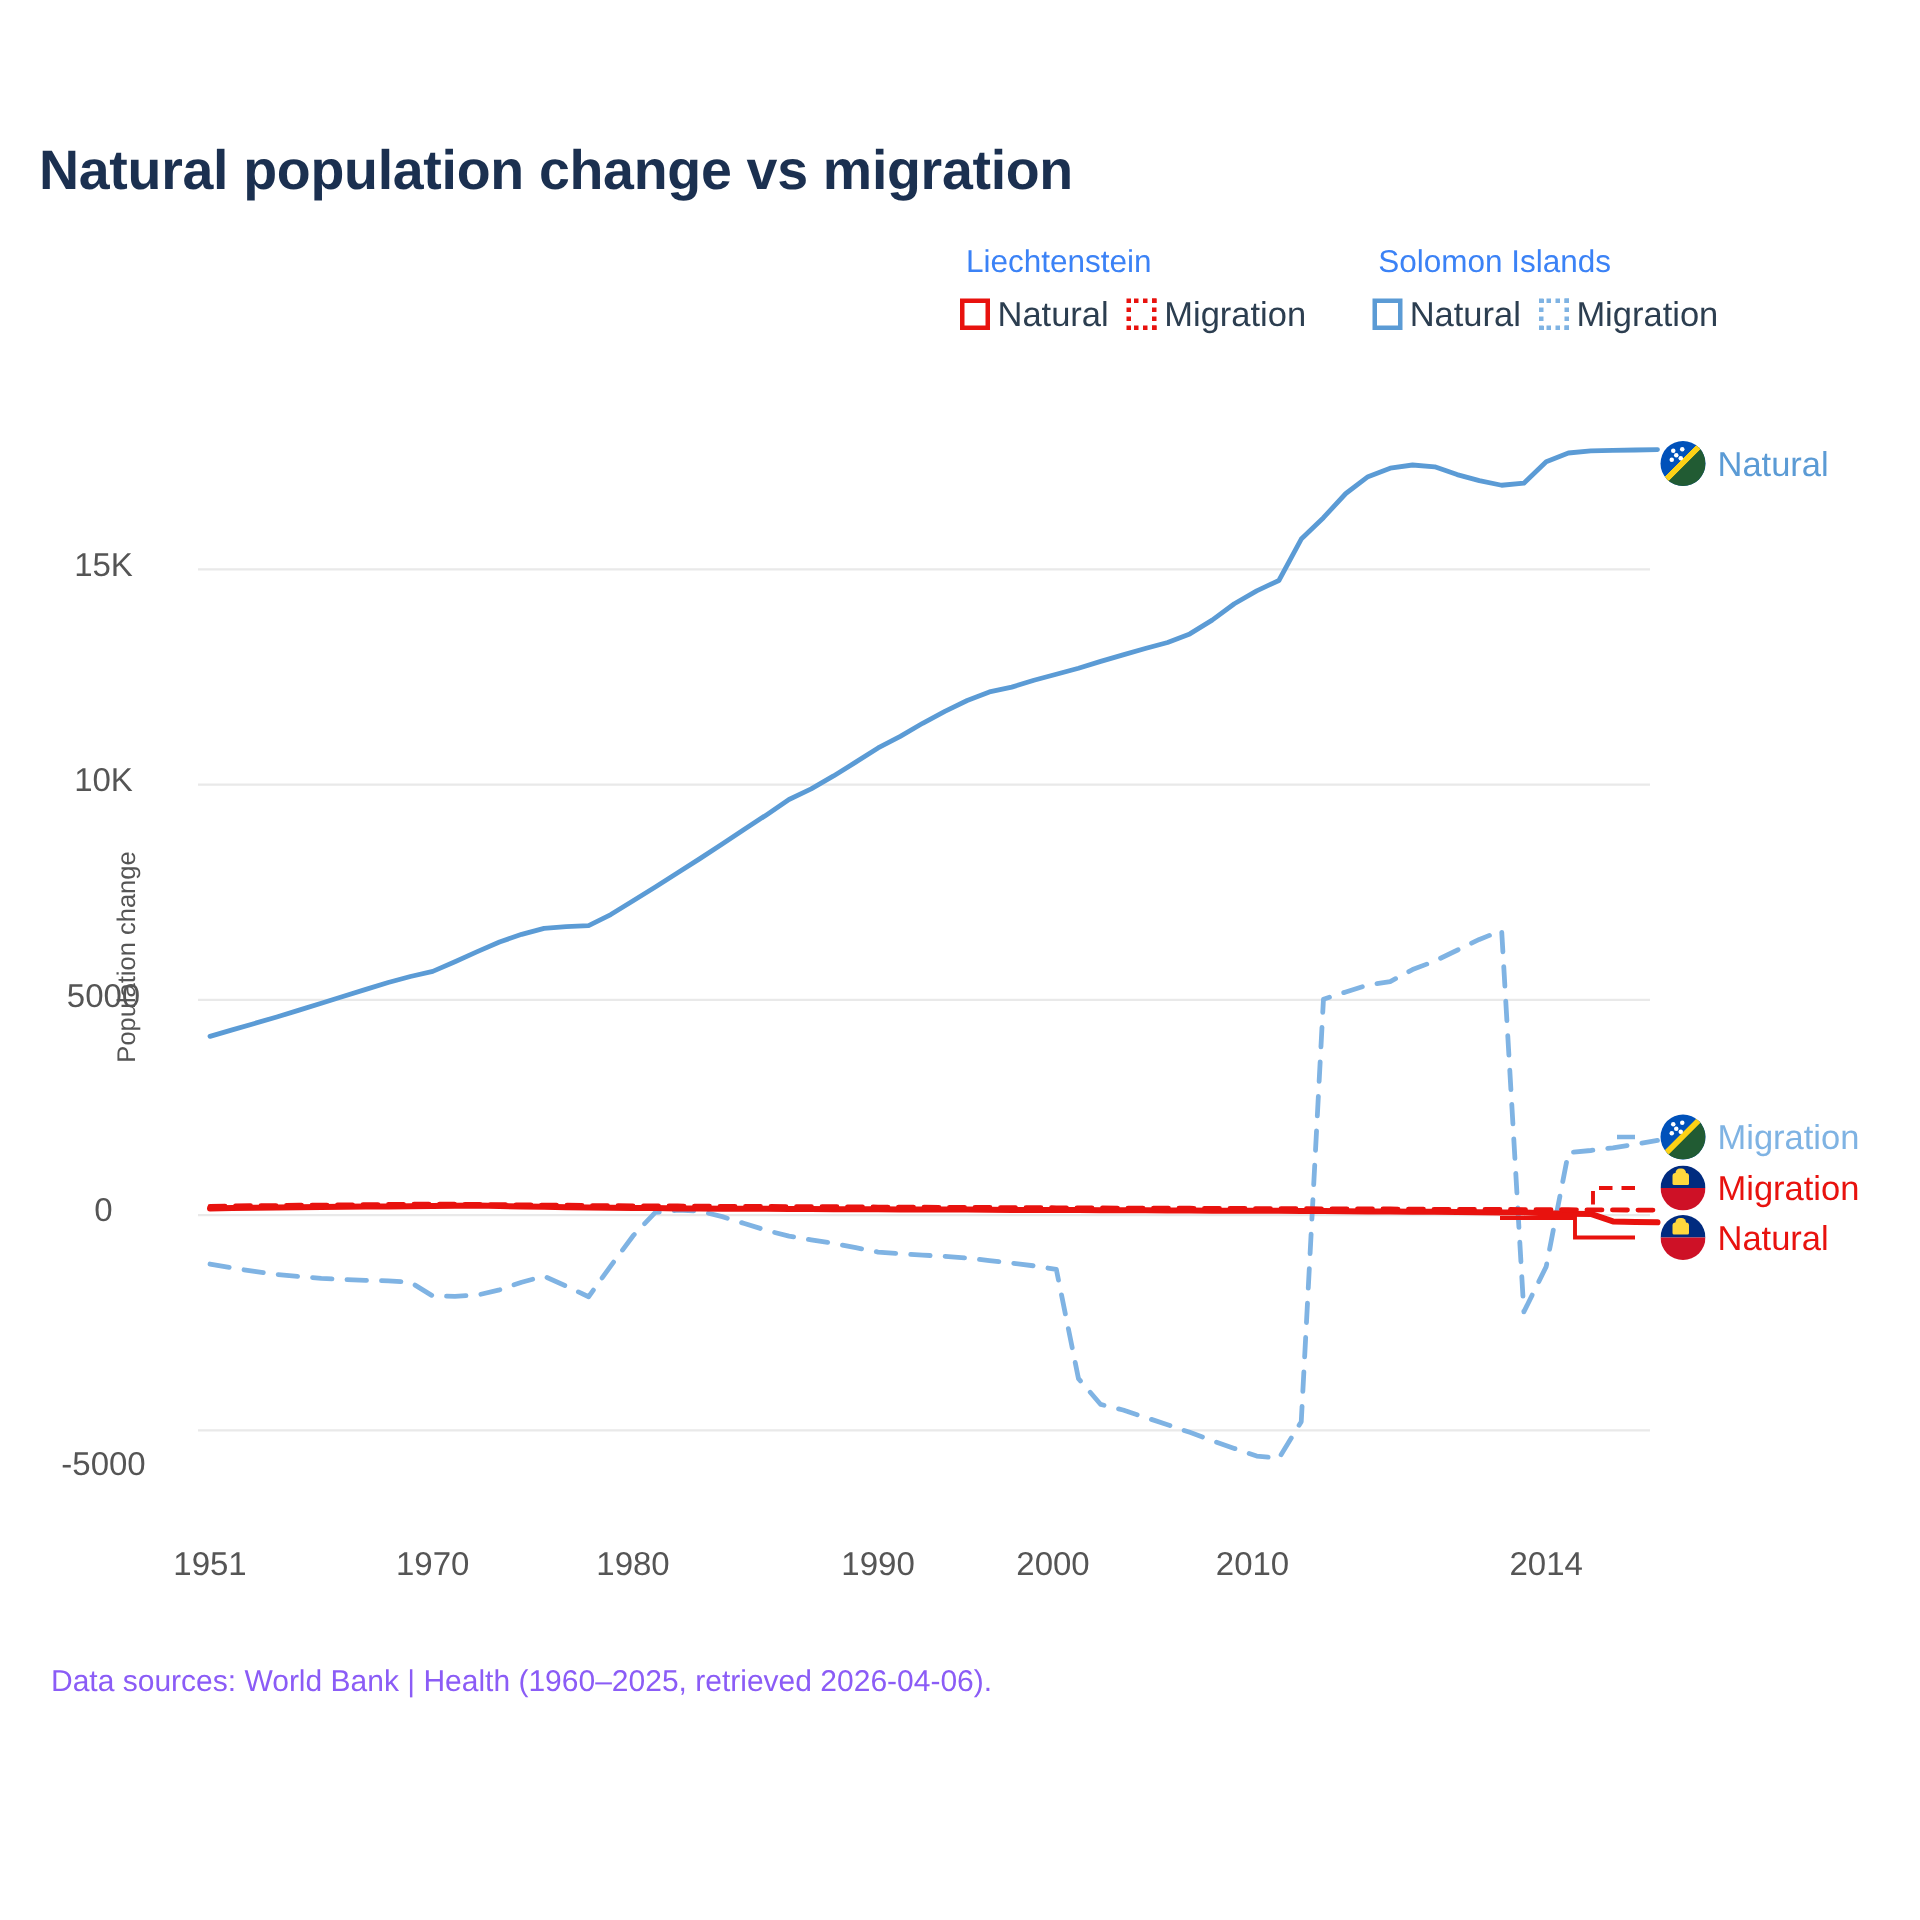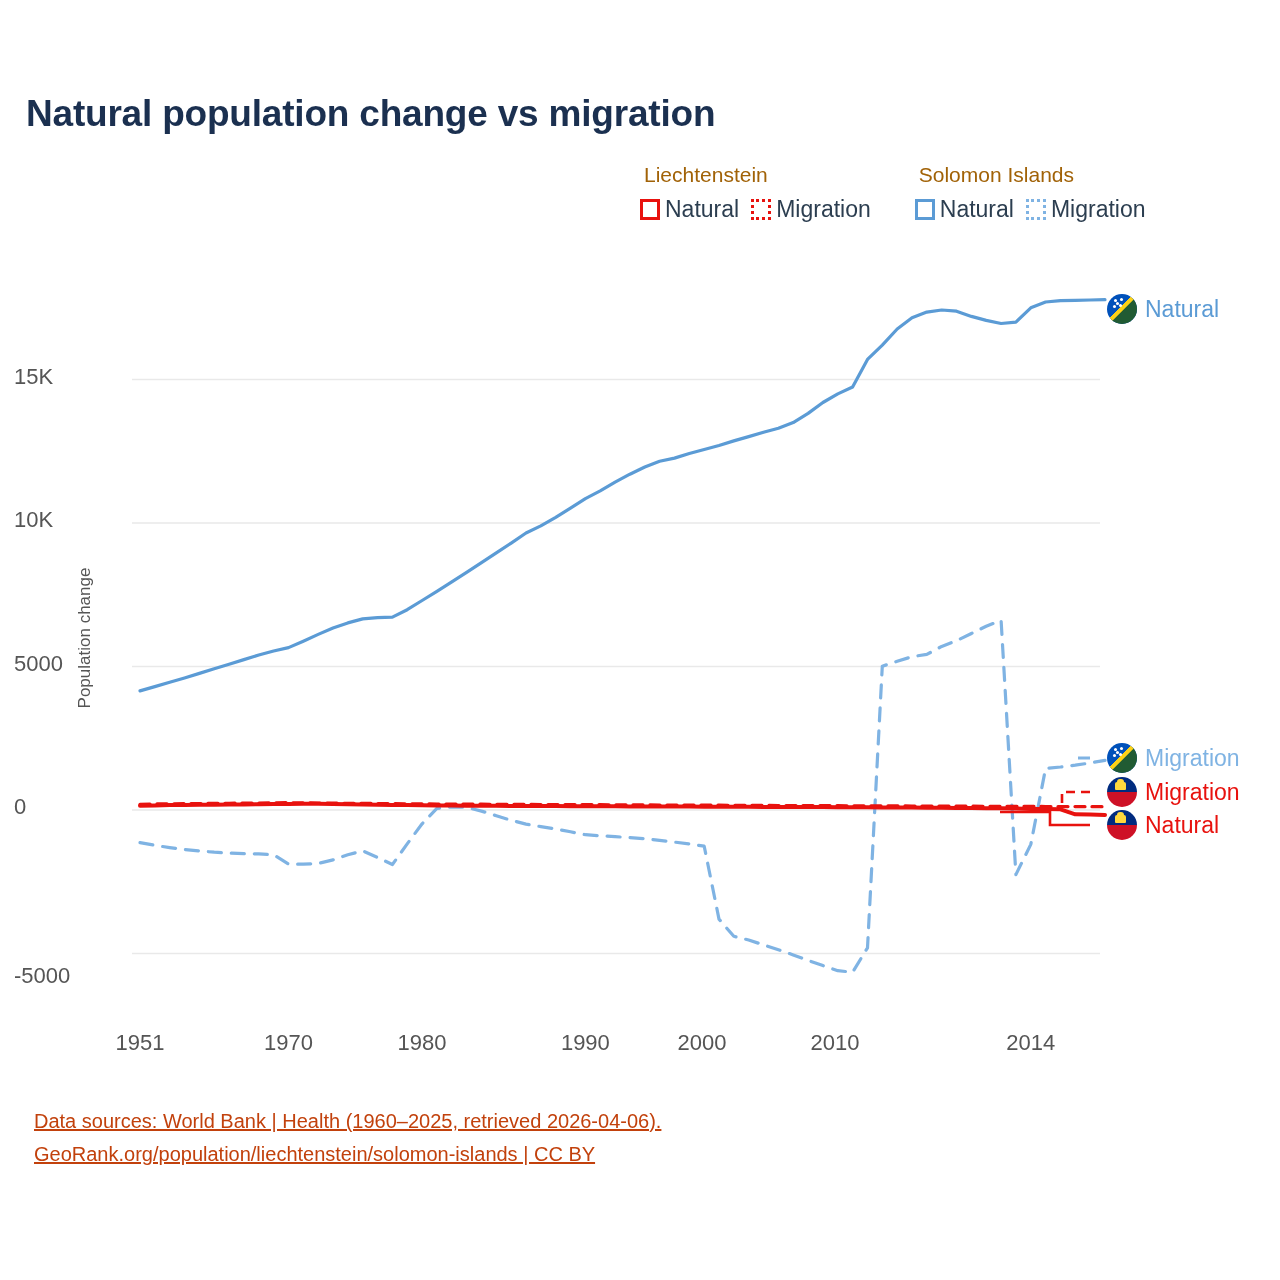--- a/index.html
+++ b/index.html
@@ -9,56 +9,56 @@
     overflow:hidden;position:relative;
   }
   .title{
     position:absolute;left:26px;top:93px;
     font-size:37px;font-weight:bold;color:#1b3050;
     letter-spacing:-0.2px;white-space:nowrap;
   }
   
   .legend{position:absolute;left:640px;top:163px;display:flex;gap:44px;}
   .legend-group{display:flex;flex-direction:column;align-items:flex-start;}
-  .legend-group-title{font-size:21px;color:#a16207;margin-bottom:9px;padding-left:4px;}
+  .legend-group-title{font-size:21px;color:#3b82f6;margin-bottom:9px;padding-left:4px;}
   .legend-row{display:flex;align-items:center;gap:12px;}
   .legend-item{display:flex;align-items:center;gap:5px;}
   .legend-swatch{width:20px;height:21px;background:transparent;box-sizing:border-box;}
   .sw-solid-red{border:3px solid #e8120e;}
   .sw-dot-red{border:3px dotted #e8120e;}
   .sw-solid-blue{border:3px solid #5b9bd5;}
   .sw-dot-blue{border:3px dotted #7fb3e3;}
   .legend-label{font-size:23px;color:#2c3e50;white-space:nowrap;}
   
   .plot{position:absolute;left:0;top:0;width:1280px;height:1280px;}
   .ylabel{
     position:absolute;left:-15px;top:628px;width:200px;text-align:center;
     transform:rotate(-90deg);transform-origin:center center;
     font-size:17px;color:#555;
   }
-  .ytick{position:absolute;right:0;width:110px;text-align:left;font-size:22px;color:#555;}
+  .ytick{position:absolute;right:0;width:110px;text-align:center;font-size:22px;color:#555;}
   .xtick{position:absolute;top:1030px;width:120px;text-align:center;font-size:22px;color:#555;}
   
   .endlab{position:absolute;display:flex;align-items:center;gap:8px;}
   .endlab-text{font-size:23px;white-space:nowrap;}
   .flag{width:30px;height:30px;border-radius:50%;overflow:hidden;position:relative;flex:0 0 auto;}
   
   .flag-sb{background:#0051ba;}
   .flag-sb .green{position:absolute;left:0;top:0;width:100%;height:100%;
      background:linear-gradient(to bottom right, transparent 0 48%, #215b33 52% 100%);}
   .flag-sb .stripe{position:absolute;left:0;top:0;width:100%;height:100%;
      background:linear-gradient(to bottom right, transparent 0 44%, #fcd116 45% 53%, transparent 54% 100%);}
   .flag-sb .star{position:absolute;width:3px;height:3px;background:#fff;border-radius:50%;}
   
   .flag-li .top{position:absolute;left:0;top:0;width:100%;height:50%;background:#002b7f;}
   .flag-li .bot{position:absolute;left:0;top:50%;width:100%;height:50%;background:#ce1126;}
   .flag-li .crown{position:absolute;left:8px;top:5px;width:11px;height:8px;background:#ffd83d;border-radius:2px 2px 1px 1px;}
   .flag-li .crown:after{content:"";position:absolute;left:2px;top:-3px;width:7px;height:4px;background:#ffd83d;border-radius:3px 3px 0 0;}
   
-  .footer{position:absolute;left:34px;top:1105px;font-size:20px;color:#c2410c;line-height:1.65;text-decoration:underline;}
+  .footer{position:absolute;left:34px;top:1105px;font-size:20px;color:#8b5cf6;line-height:1.65;}
 </style>
 </head>
 <body>
 
 <div class="title">Natural population change vs migration</div>
 
 <div class="legend">
 
   <div class="legend-group">
     <div class="legend-group-title">Liechtenstein</div>
@@ -162,14 +162,13 @@
         <span class="top"></span>
         <span class="bot"></span>
         <span class="crown"></span>
       </span>
       <span class="endlab-text" style="color: rgb(232, 18, 14);">Natural</span>
     </div>
   </div>
 
 <div class="footer">
   <div>Data sources: World Bank | Health (1960–2025, retrieved 2026-04-06).</div>
-  <div>GeoRank.org/population/liechtenstein/solomon-islands | CC BY</div>
 </div>
 
 </body></html>

